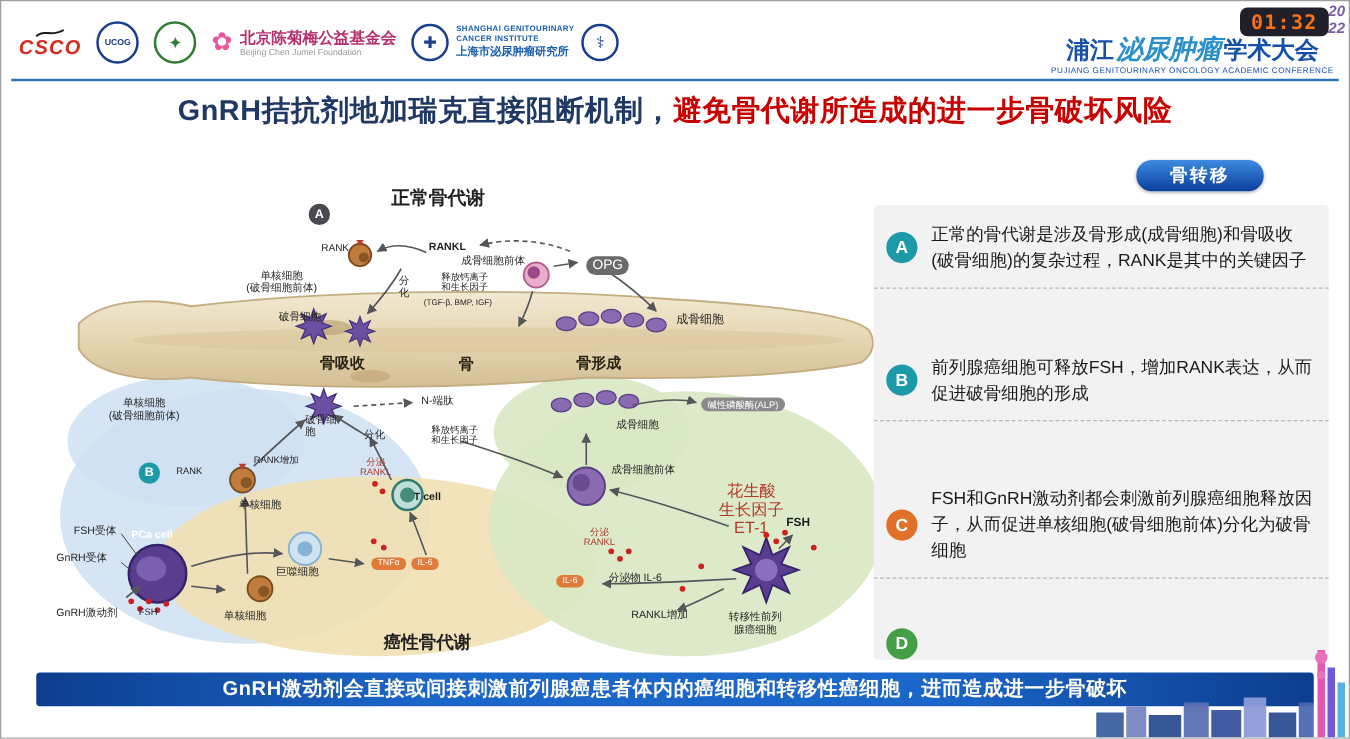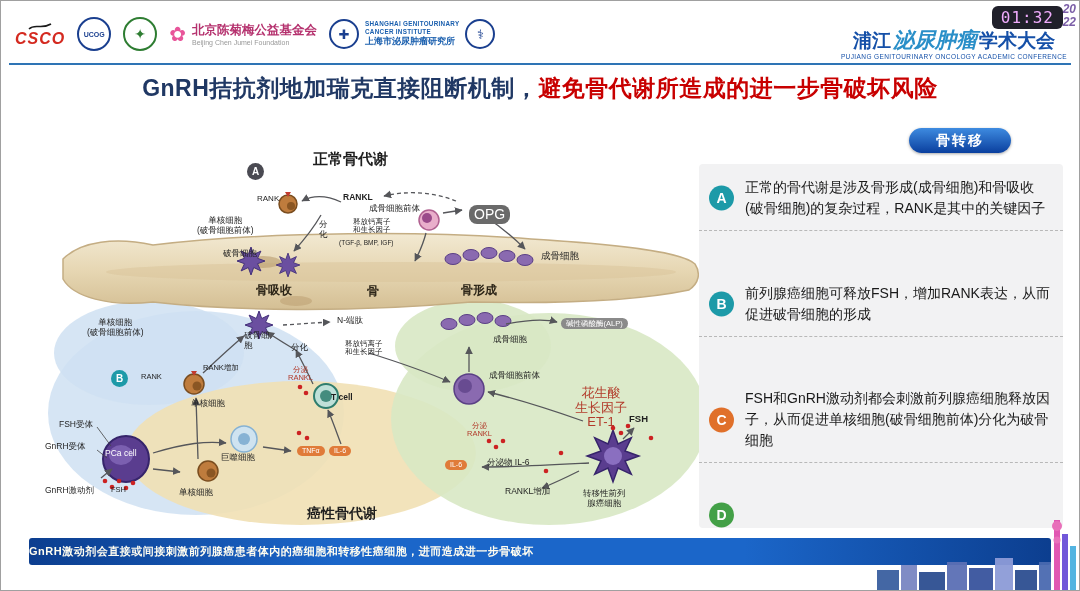--- a/index.html
+++ b/index.html
@@ -16,22 +16,22 @@
   .seal-green{border:2.5px solid #2e7d32;color:#2e7d32;font-size:14px;}
   .seal.small{width:30px;height:30px;font-size:13px;}
   .foundation{display:flex;align-items:center;gap:6px;}
   .flower{color:#e8559a;font-size:20px;line-height:1;}
   .fcn{font-size:12.5px;font-weight:bold;color:#b5316e;}
   .fen{font-size:7px;color:#999;}
   .inst{display:flex;align-items:center;gap:6px;}
   .ien{font-size:6.3px;font-weight:bold;color:#1a5fae;letter-spacing:.3px;line-height:1.25;}
   .icn{font-size:9px;color:#1a5fae;font-weight:bold;line-height:1.3;}
 
-  .timer{position:absolute;top:5px;right:16px;background:#20202a;color:#f0abfc;
-         font-family:"DejaVu Sans Mono",monospace;font-size:16px;font-weight:normal;
+  .timer{position:absolute;top:5px;right:16px;background:#20202a;color:#f97316;
+         font-family:"DejaVu Sans Mono",monospace;font-size:16px;font-weight:bold;
          padding:2px 9px;border-radius:6px;letter-spacing:1px;z-index:6;}
   .year{position:absolute;top:2px;right:3px;color:#7b5ea7;font-weight:bold;font-style:italic;
         font-size:12px;line-height:1.05;z-index:5;text-align:right;}
   .conf{position:absolute;top:27px;right:12px;text-align:center;z-index:5;}
   .conf-title{font-size:19px;font-weight:bold;color:#1550a8;white-space:nowrap;line-height:1.1;}
   .conf-mid{color:#2a8fc8;font-style:italic;font-size:21px;padding:0 2px;}
   .conf-sub{font-size:6.5px;color:#1550a8;letter-spacing:.4px;margin-top:1px;}
 
   .hr-blue{position:absolute;left:8px;right:8px;top:62px;height:2px;background:#2e74b5;z-index:4;}
 
@@ -62,21 +62,21 @@
   .diagram-svg{position:absolute;left:0;top:0;z-index:1;pointer-events:none;}
   #dlabels,#dbadges{position:absolute;left:0;top:0;width:100%;height:100%;z-index:3;pointer-events:none;}
   .dlabel{position:absolute;white-space:pre-line;line-height:1.12;color:#1f1f1f;}
   .dlabel.pill{border-radius:8px;padding:1px 5px;color:#fff;line-height:1.2;white-space:nowrap;}
   .dbadge{position:absolute;width:17px;height:17px;border-radius:50%;color:#fff;font-weight:bold;
           font-size:10px;display:flex;align-items:center;justify-content:center;}
 
   
   .footer{position:absolute;left:28px;top:537px;width:1022px;height:27px;border-radius:3px;
           background:linear-gradient(90deg,#0c3e8f,#1b66c9 30%,#1b66c9 70%,#0c3e8f);
-          display:flex;align-items:center;justify-content:flex-start;font-size:11px;font-weight:bold;
+          display:flex;align-items:center;justify-content:center;font-size:16px;font-weight:bold;
           color:#fffdf0;letter-spacing:.5px;z-index:2;}
   .skyline{position:absolute;right:0;bottom:0;z-index:3;}
 </style>
 </head>
 <body>
 
 <div class="slide">
 
   <div class="hdr-left">
     <div class="csco">
@@ -261,21 +261,21 @@
       <span class="dlabel" style="left: 342px; top: 192px; font-size: 8.5px; font-weight: bold;">RANKL</span>
       <span class="dlabel" style="left: 196px; top: 215px; font-size: 8.5px; text-align: center;">单核细胞
 (破骨细胞前体)</span>
       <span class="dlabel" style="left: 222px; top: 248px; font-size: 8.5px;">破骨细胞</span>
       <span class="dlabel" style="left: 318px; top: 219px; font-size: 8.5px;">分
 化</span>
       <span class="dlabel" style="left: 368px; top: 203px; font-size: 8.5px;">成骨细胞前体</span>
       <span class="dlabel" style="left: 352px; top: 217px; font-size: 7.5px;">释放钙离子
 和生长因子</span>
       <span class="dlabel" style="left: 338px; top: 238px; font-size: 6.5px;">(TGF-β, BMP, IGF)</span>
-      <span class="dlabel pill" style="left: 468px; top: 204px; font-size: 14px; background: rgb(106, 106, 106);">OPG</span>
+      <span class="dlabel pill" style="left: 468px; top: 204px; font-size: 11px; background: rgb(106, 106, 106);">OPG</span>
       <span class="dlabel" style="left: 540px; top: 250px; font-size: 9.5px;">成骨细胞</span>
       <span class="dlabel" style="left: 255px; top: 283px; font-size: 12px; font-weight: bold; color: rgb(43, 36, 23);">骨吸收</span>
       <span class="dlabel" style="left: 366px; top: 284px; font-size: 12px; font-weight: bold; color: rgb(43, 36, 23);">骨</span>
       <span class="dlabel" style="left: 460px; top: 283px; font-size: 12px; font-weight: bold; color: rgb(43, 36, 23);">骨形成</span>
       <span class="dlabel" style="left: 86px; top: 317px; font-size: 8.5px; text-align: center;">单核细胞
 (破骨细胞前体)</span>
       <span class="dlabel" style="left: 243px; top: 330px; font-size: 8.5px;">破骨细
 胞</span>
       <span class="dlabel" style="left: 290px; top: 342px; font-size: 8.5px;">分化</span>
       <span class="dlabel" style="left: 336px; top: 315px; font-size: 8.5px;">N-端肽</span>
@@ -289,21 +289,21 @@
       <span class="dlabel" style="left: 202px; top: 363px; font-size: 7.5px;">RANK增加</span>
       <span class="dlabel" style="left: 140px; top: 372px; font-size: 7.5px;">RANK</span>
       <span class="dlabel" style="left: 190px; top: 398px; font-size: 8.5px;">单核细胞</span>
       <span class="dlabel" style="left: 330px; top: 392px; font-size: 8.5px; font-weight: bold;">T cell</span>
       <span class="dlabel" style="left: 574px; top: 385px; font-size: 13px; color: rgb(178, 58, 42); text-align: center;">花生酸
 生长因子
 ET-1</span>
       <span class="dlabel" style="left: 628px; top: 413px; font-size: 9.5px; font-weight: bold;">FSH</span>
       <span class="dlabel" style="left: 58px; top: 419px; font-size: 8.5px;">FSH受体</span>
       <span class="dlabel" style="left: 44px; top: 441px; font-size: 8.5px;">GnRH受体</span>
-      <span class="dlabel" style="left: 104px; top: 448px; font-size: 8.5px; font-weight: normal; color: rgb(255, 255, 255);">PCa cell</span>
+      <span class="dlabel" style="left: 104px; top: 422px; font-size: 8.5px; font-weight: bold; color: rgb(255, 255, 255);">PCa cell</span>
       <span class="dlabel" style="left: 220px; top: 453px; font-size: 8.5px; font-family: Liberation Mono, monospace;">巨噬细胞</span>
       <span class="dlabel pill" style="left: 296px; top: 445px; font-size: 7px; background: rgb(224, 123, 57);">TNFα</span>
       <span class="dlabel pill" style="left: 328px; top: 445px; font-size: 7px; background: rgb(224, 123, 57);">IL-6</span>
       <span class="dlabel" style="left: 44px; top: 485px; font-size: 8.5px;">GnRH激动剂</span>
       <span class="dlabel" style="left: 110px; top: 485px; font-size: 7.5px;">FSH</span>
       <span class="dlabel" style="left: 178px; top: 487px; font-size: 8.5px;">单核细胞</span>
       <span class="dlabel pill" style="left: 444px; top: 459px; font-size: 7px; background: rgb(224, 123, 57);">IL-6</span>
       <span class="dlabel" style="left: 486px; top: 457px; font-size: 8.5px;">分泌物 IL-6</span>
       <span class="dlabel" style="left: 466px; top: 421px; font-size: 7.5px; color: rgb(178, 58, 42); text-align: center;">分泌
 RANKL</span>

